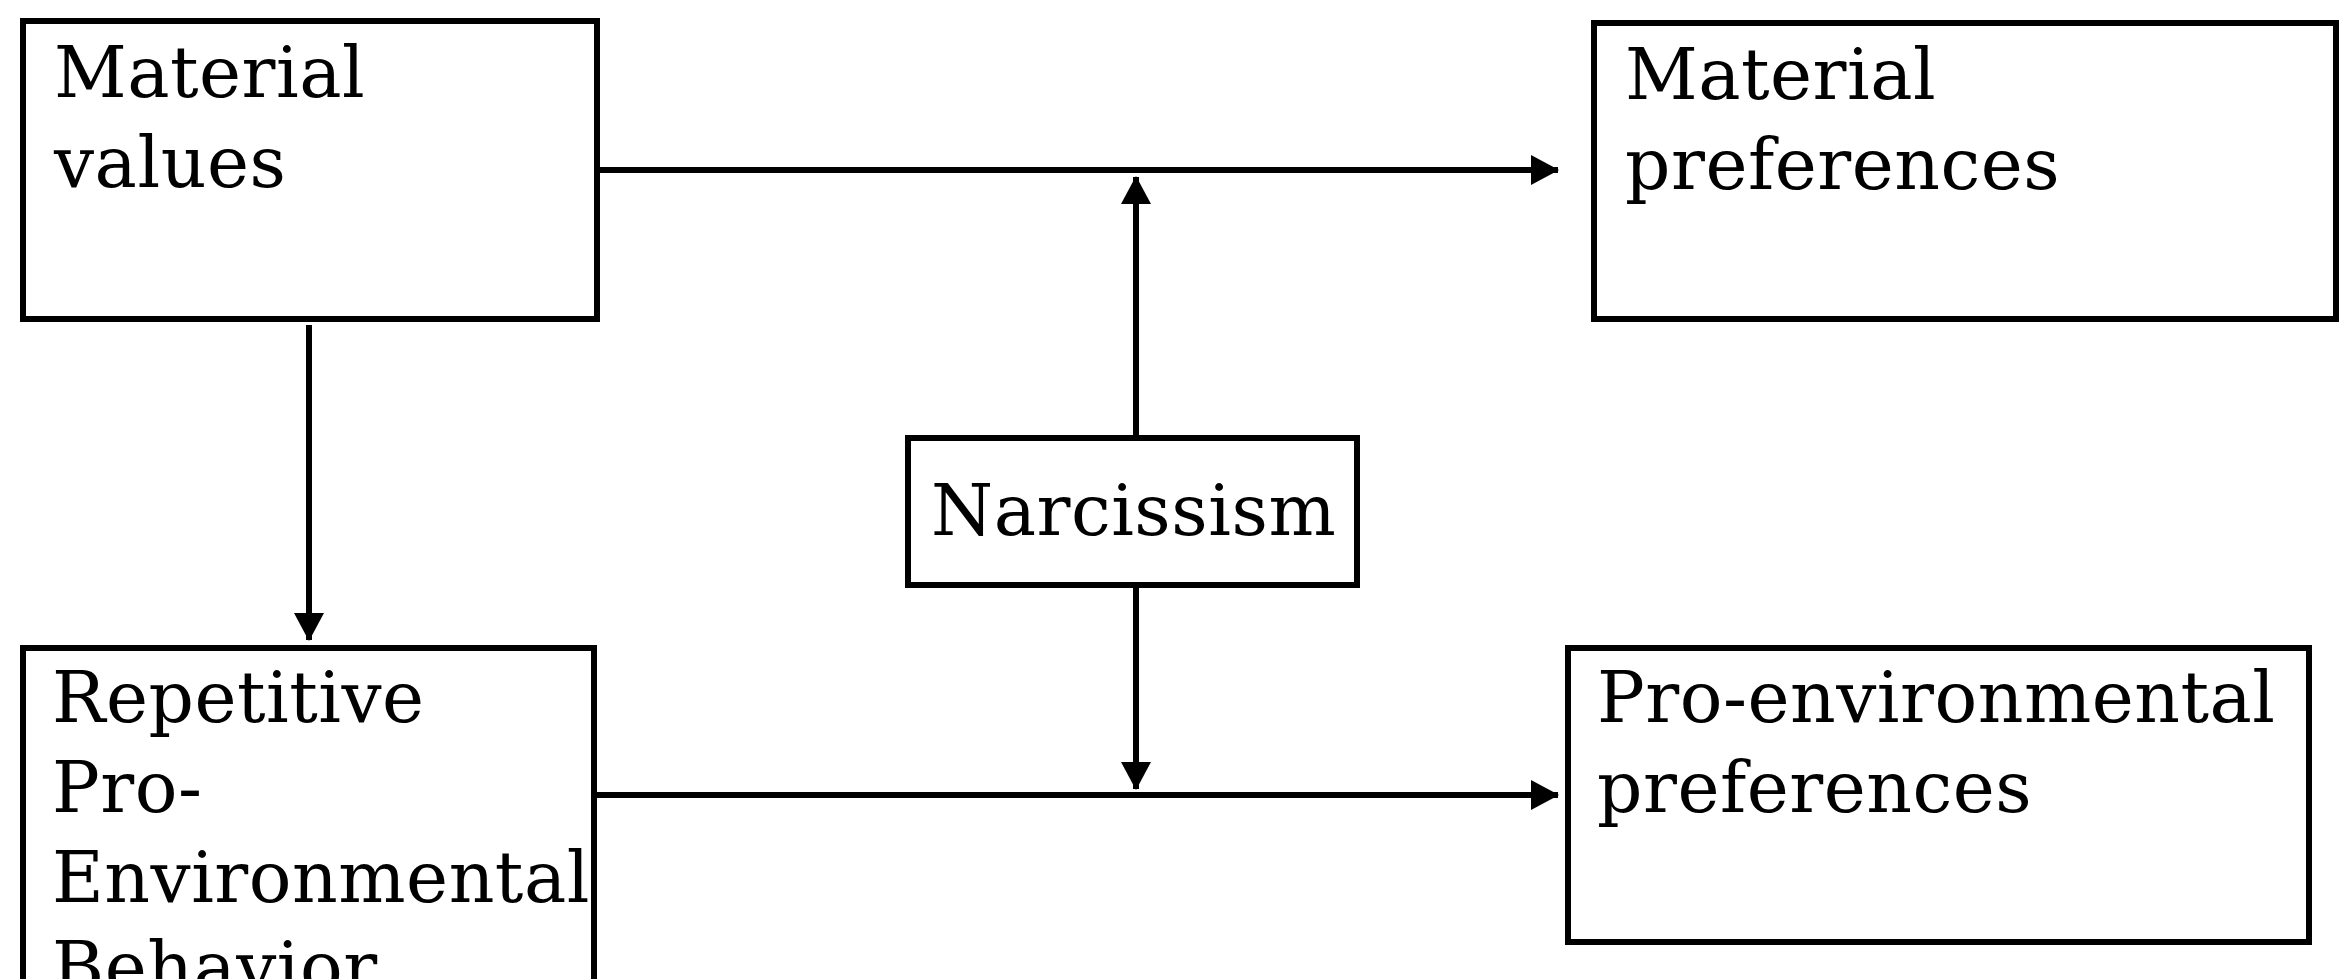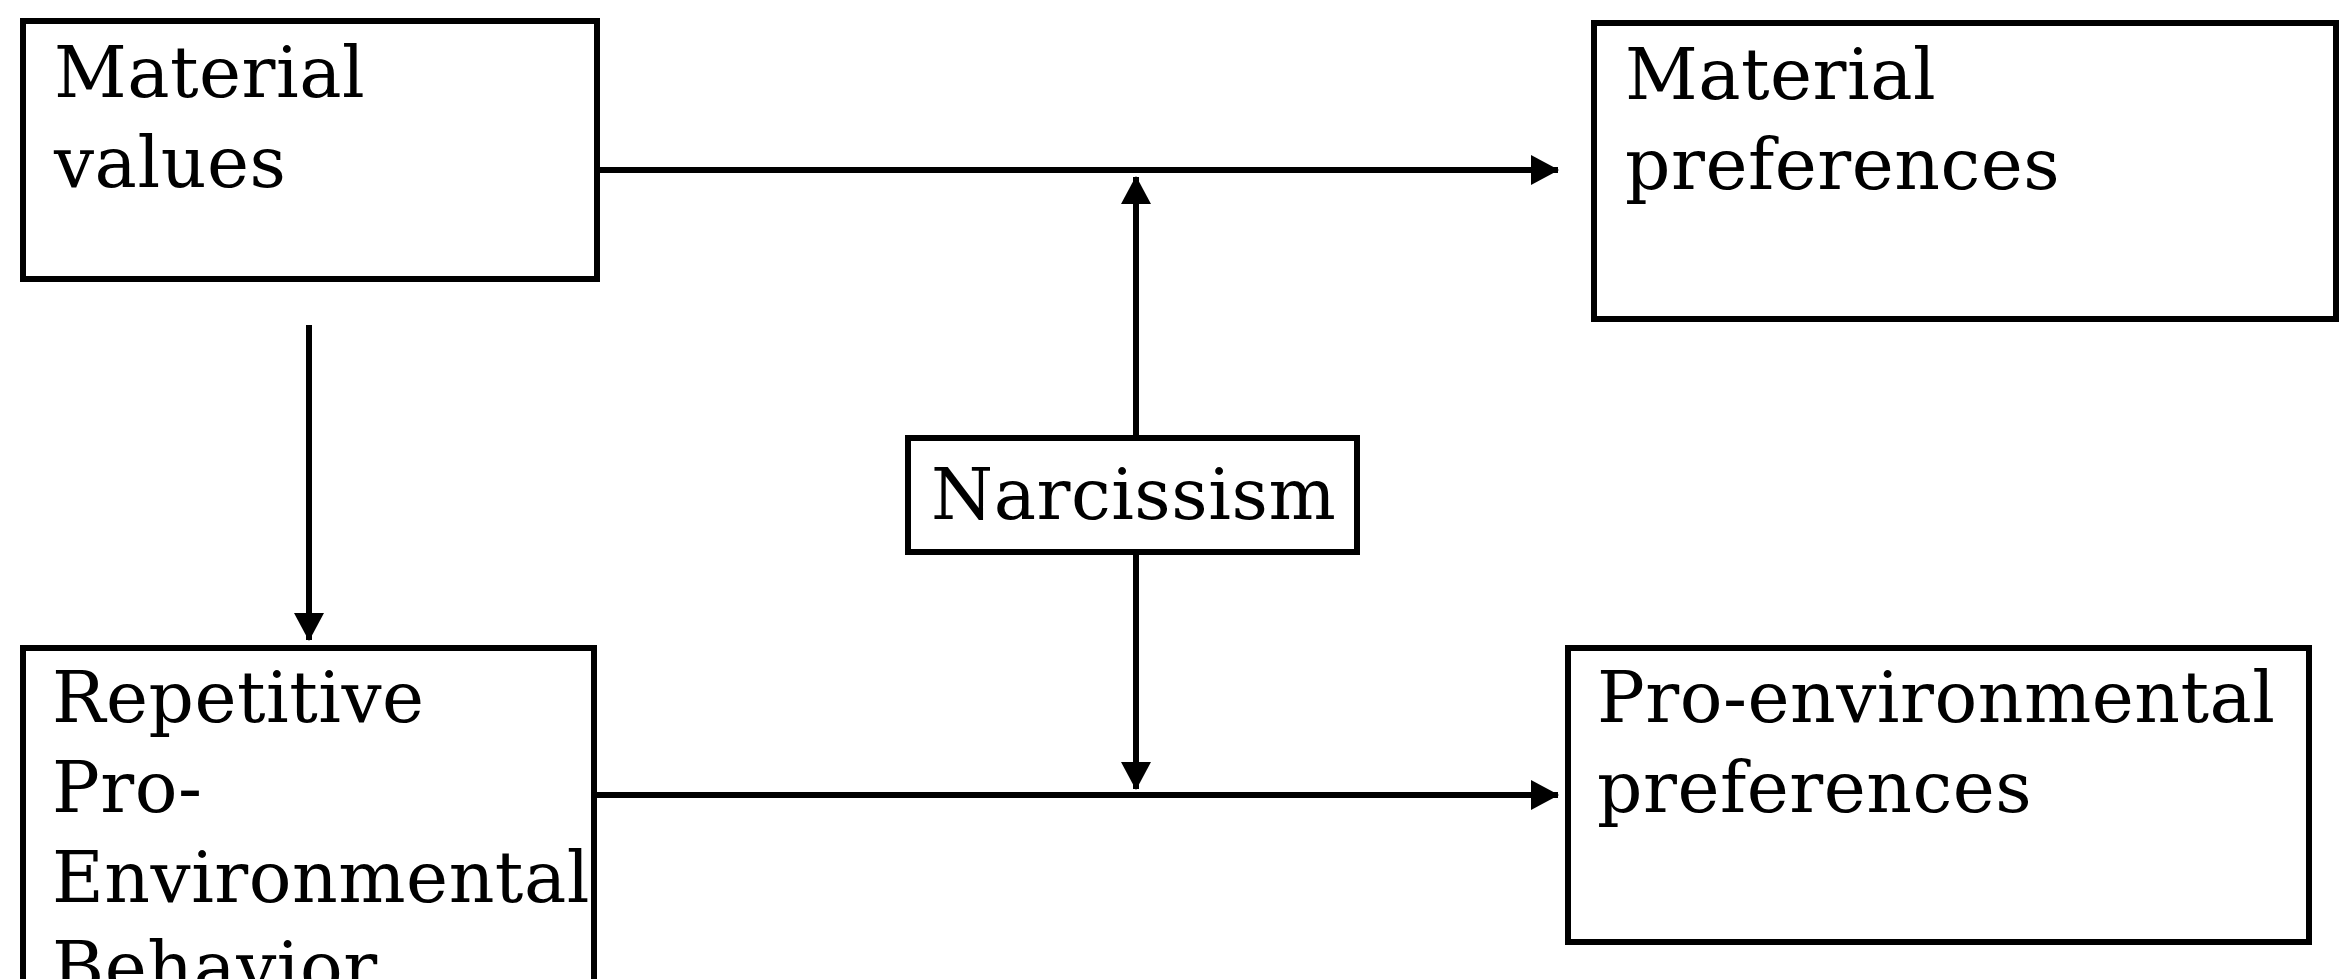--- a/index.html
+++ b/index.html
@@ -29,30 +29,30 @@
     background: #ffffff;
     border: 6px solid #000000;
     font-size: 71px;
     line-height: 1.27;
     letter-spacing: 0.5px;
   }
   .node .lbl {
     display: block;
   }
   #box-material-values {
-    left: 20px; top: 18px; width: 580px; height: 264px;
+    left: 20px; top: 18px; width: 580px; height: 304px;
     padding: 4px 6px 0 28px;
   }
   #box-material-preferences {
     left: 1563px; top: 20px; width: 748px; height: 302px;
     padding: 4px 6px 0 28px;
     margin-left: 28px;
   }
   #box-narcissism {
-    left: 905px; top: 435px; width: 455px; height: 120px;
+    left: 905px; top: 435px; width: 455px; height: 153px;
     display: flex; align-items: center;
     padding: 0 6px 0 20px;
   }
   #box-repetitive-pro-environmental-behavior {
     left: 20px; top: 645px; width: 577px; height: 340px;
     padding: 2px 6px 0 26px;
   }
   #box-pro-environmental-preferences {
     left: 1565px; top: 645px; width: 747px; height: 300px;
     padding: 2px 6px 0 26px;

